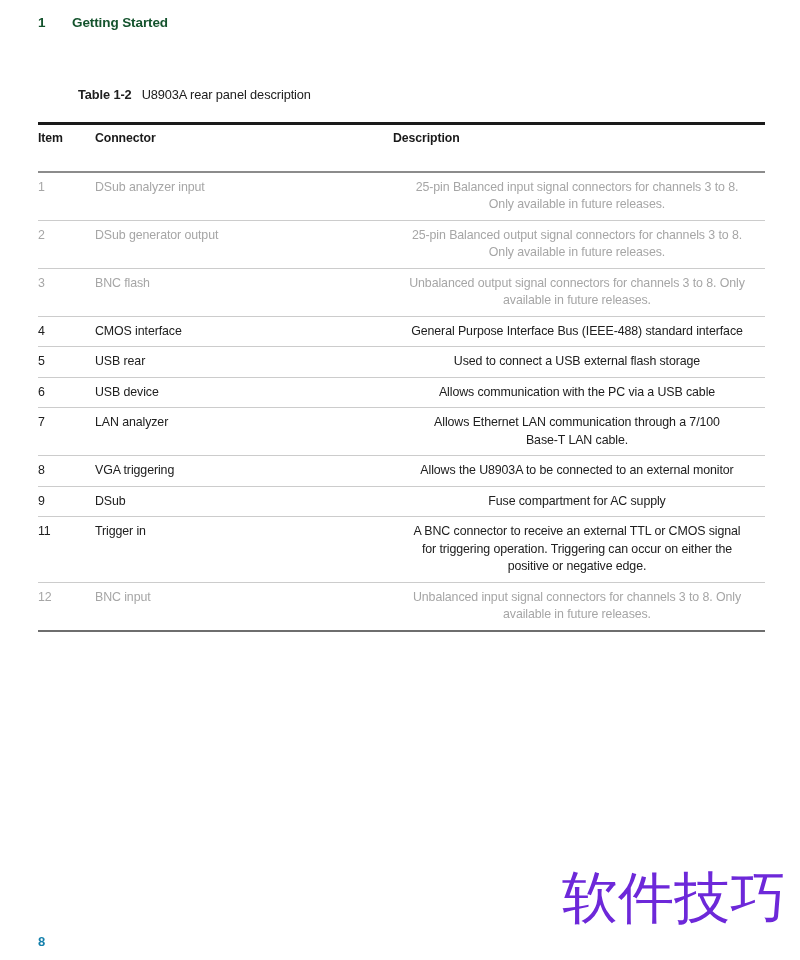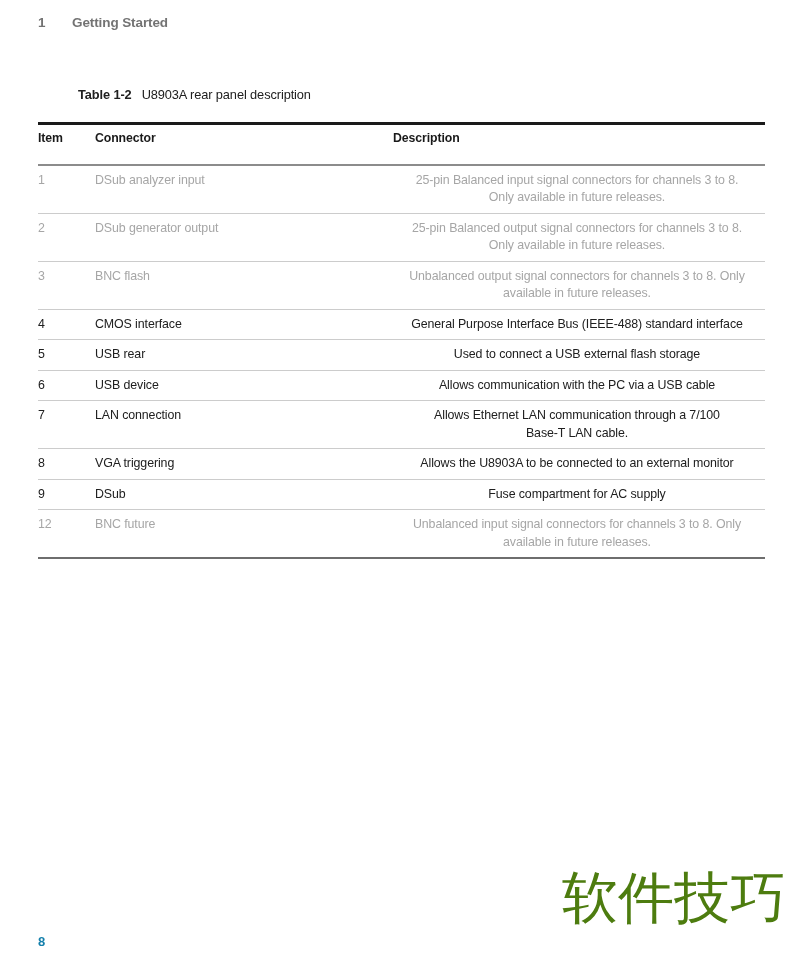--- a/index.html
+++ b/index.html
@@ -16,21 +16,21 @@
     color: #202020;
   }
 
   
   .chapter-head {
     position: absolute;
     left: 38px;
     top: 15px;
     font-size: 13.5px;
     font-weight: bold;
-    color: #737373;
+    color: #14532d;
     letter-spacing: -0.1px;
   }
   .ch-num {
     display: inline-block;
     width: 34px;
   }
 
   
   .table-title {
     position: absolute;
@@ -56,21 +56,21 @@
     border-top: 3px solid #1a1a1a;
     border-bottom: 2px solid #6e6e6e;
   }
   .panel-table col.c-item { width: 57px; }
   .panel-table col.c-conn { width: 298px; }
   .panel-table th {
     text-align: left;
     font-size: 12.3px;
     font-weight: bold;
     line-height: 17.5px;
-    padding: 5px 6px 16px 0;
+    padding: 5px 6px 23px 0;
     border-bottom: 2px solid #8c8c8c;
     color: #1a1a1a;
     letter-spacing: -0.1px;
   }
   .panel-table td {
     font-size: 12.4px;
     line-height: 17.5px;
     vertical-align: top;
     padding: 6px 4px 6px 0;
     border-top: 1px solid #cccccc;
@@ -94,21 +94,21 @@
     color: #1580ac;
   }
 
   
   .watermark {
     position: absolute;
     left: 562px;
     top: 866px;
     font-size: 56px;
     line-height: 1.15;
-    color: #4d7c0f;
+    color: #6d28d9;
     white-space: nowrap;
     font-weight: normal;
     pointer-events: none;
   }
 </style>
 </head>
 <body>
 
 <header class="chapter-head">
   <span class="ch-num">1</span><span class="ch-title">Getting Started</span>
@@ -160,37 +160,44 @@
     <td>USB rear</td>
     <td class="desc">Used to connect a USB external flash storage</td>
   </tr>
       <tr>
     <td>6</td>
     <td>USB device</td>
     <td class="desc">Allows communication with the PC via a USB cable</td>
   </tr>
       <tr>
     <td>7</td>
-    <td>LAN connection</td>
+    <td>LAN analyzer</td>
     <td class="desc">Allows Ethernet LAN communication through a 7/100
 Base-T LAN cable.</td>
   </tr>
       <tr>
     <td>8</td>
     <td>VGA triggering</td>
     <td class="desc">Allows the U8903A to be connected to an external monitor</td>
   </tr>
       <tr>
     <td>9</td>
     <td>DSub</td>
     <td class="desc">Fuse compartment for AC supply</td>
   </tr>
+      <tr>
+    <td>11</td>
+    <td>Trigger in</td>
+    <td class="desc">A BNC connector to receive an external TTL or CMOS signal
+for triggering operation. Triggering can occur on either the
+positive or negative edge.</td>
+  </tr>
       <tr class="muted">
     <td>12</td>
-    <td>BNC future</td>
+    <td>BNC input</td>
     <td class="desc">Unbalanced input signal connectors for channels 3 to 8. Only
 available in future releases.</td>
   </tr>
     </tbody>
 </table>
 
 <div class="page-number">8</div>
 
 <div class="watermark">软件技巧</div>
 

